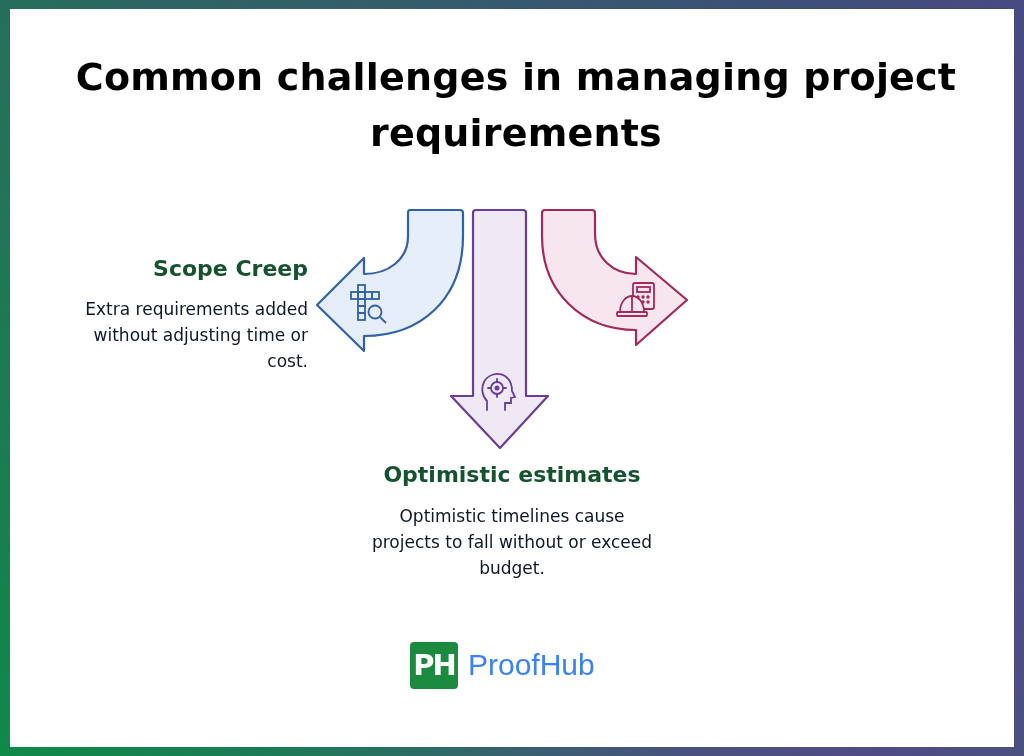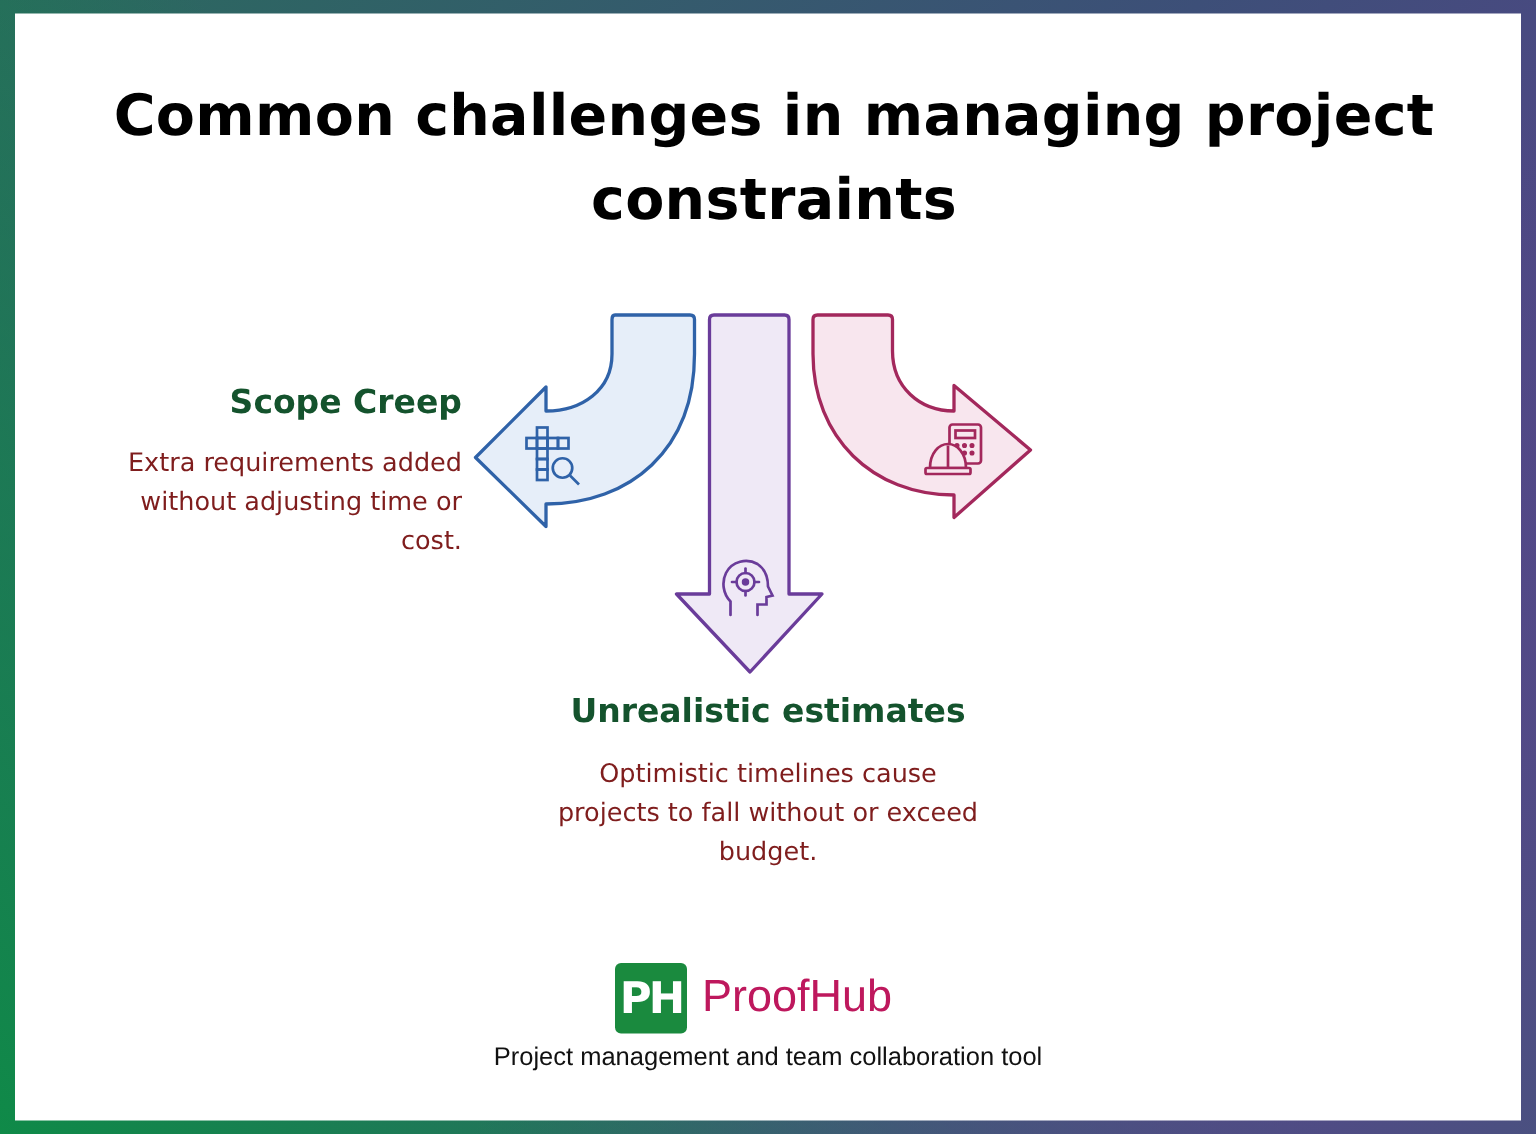--- a/index.html
+++ b/index.html
@@ -25,58 +25,58 @@
       text-align: center; color: #000; font-weight: bold;
       font-size: 38px; line-height: 56px; letter-spacing: 0.2px;
     }
     .title span { display: block; }
     svg.diagram { position: absolute; left: 0; top: 0; }
     .label-title {
       position: absolute; font-weight: bold; font-size: 22px; color: #14532d;
       white-space: nowrap; line-height: 28px;
     }
     .label-desc {
-      position: absolute; font-size: 17px; line-height: 26px; color: #7f1d1d;
+      position: absolute; font-size: 17px; line-height: 26px; color: #0f172a;
     }
     .left-title { left: 100px; width: 198px; top: 246px; text-align: right; }
     .left-desc { left: 40px; width: 258px; top: 287px; text-align: right; }
     .right-title { left: 687px; top: 246px; }
     .right-desc { left: 687px; width: 305px; top: 287px; }
     .mid-title { left: 300px; width: 404px; top: 452px; text-align: center; }
     .mid-desc { left: 360px; width: 284px; top: 494px; text-align: center; }
     .brand {
       position: absolute; left: 400px; top: 632px; height: 48px;
       display: flex; align-items: center;
     }
     .brand-logo {
       width: 48px; height: 47px; border-radius: 4px; background: #1a8a3e;
       color: #fff; font-weight: bold; font-size: 29px; display: flex;
       align-items: center; justify-content: center; letter-spacing: -2px;
       font-family: "DejaVu Sans", sans-serif;
     }
     .brand-name {
-      margin-left: 10px; font-size: 30px; color: #be185d;
+      margin-left: 10px; font-size: 30px; color: #3b82f6;
       font-family: "Liberation Sans", sans-serif;
     }
     .tagline {
       position: absolute; left: 0; width: 1004px; top: 686px; text-align: center;
       font-size: 17px; color: #111; font-family: "Liberation Sans", sans-serif;
     }
   </style>
 </head>
 <body>
 
 <div class="frame-bl"></div>
 <div class="frame-br"></div>
 
 <div class="canvas">
 
   <h1 class="title" style="margin:4px;">
     <span>Common challenges in managing project</span>
-    <span>constraints</span>
+    <span>requirements</span>
   </h1>
 
   <svg class="diagram" width="1004" height="738" viewBox="10 9 1004 738">
 
     <g>
       <path d="M 410 210 L 460 210 Q 463 210 463 213 L 463 236
                C 463 300 420 336 364 336 L 364 351
                L 317 305 L 364 258 L 364 274
                C 388 274 408 260 408 236 L 408 213 Q 408 210 410 210 Z" fill="#e6eef9" stroke="#2f62a8" stroke-width="2.2" stroke-linejoin="round"></path>
       <g fill="none" stroke="#2f62a8" stroke-width="1.8">
@@ -125,22 +125,21 @@
         <line x1="632" y1="297" x2="632" y2="312"></line>
         <rect x="617" y="312" width="30" height="4" rx="1" fill="#f8e6ee"></rect>
       </g>
     </g>
   </svg>
 
   <div class="label-title left-title">Scope Creep</div>
   <div class="label-desc left-desc">Extra requirements added without adjusting time or cost.</div>
 
 
-  <div class="label-title mid-title">Unrealistic estimates</div>
+  <div class="label-title mid-title">Optimistic estimates</div>
   <div class="label-desc mid-desc">Optimistic timelines cause projects to fall without or exceed budget.</div>
 
   <div class="brand">
     <div class="brand-logo">PH</div>
     <div class="brand-name">ProofHub</div>
   </div>
-  <div class="tagline">Project management and team collaboration tool</div>
 
 </div>
 
 </body></html>

